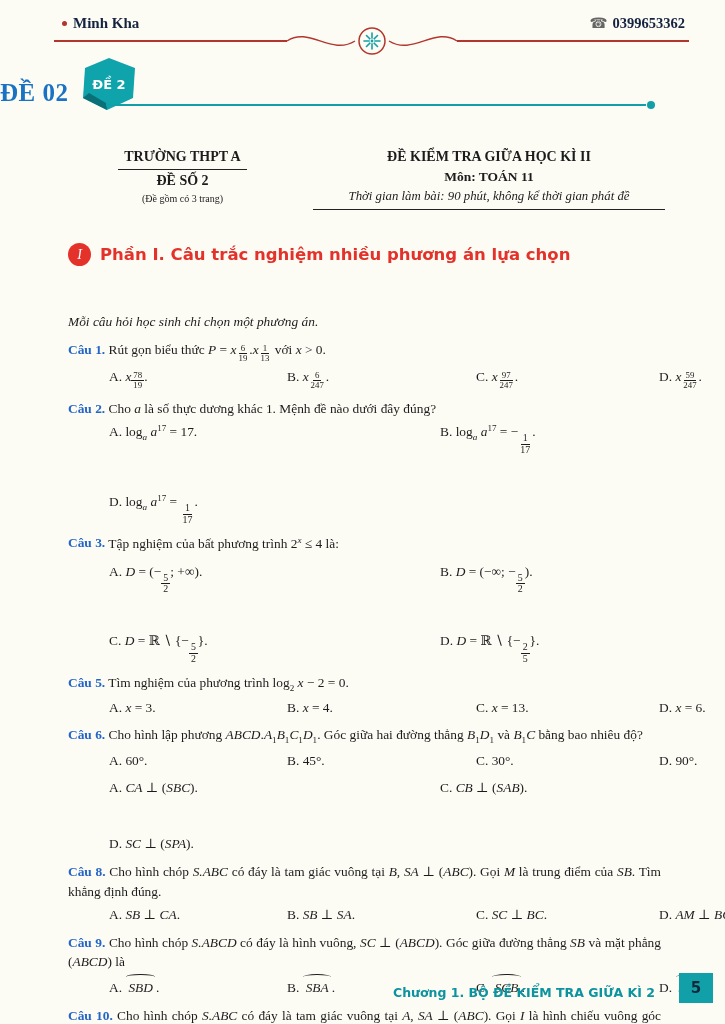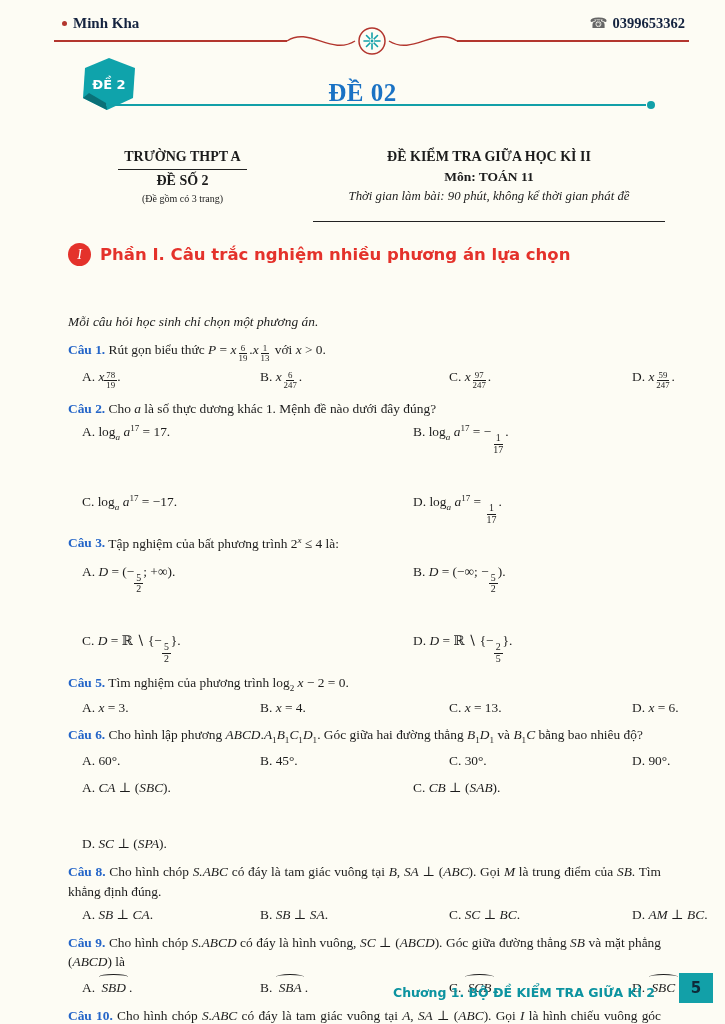--- a/index.html
+++ b/index.html
@@ -14,43 +14,43 @@
   }
   
   .brand{position:absolute;left:62px;top:15px;font-size:15px;font-weight:bold;color:#14233f;}
   .brand-dot{display:inline-block;width:5px;height:5px;background:var(--red);border-radius:50%;margin-right:6px;vertical-align:2px;}
   .phone{position:absolute;right:40px;top:15px;font-size:14.5px;font-weight:bold;color:#14233f;}
   .phone-icon{color:#666;margin-right:5px;font-weight:normal;font-family:"DejaVu Sans",sans-serif;}
   .head-rule{position:absolute;top:26px;left:54px;right:36px;height:30px;display:flex;align-items:center;}
   .head-rule .line{flex:1;height:2px;background:var(--red);}
   
   .badge{position:absolute;left:80px;top:57px;width:58px;height:54px;}
-  .exam-title{position:absolute;left:0;right:0;top:79px;text-align:center;font-size:25px;font-weight:bold;color:var(--title_blue);letter-spacing:.5px;}
+  .exam-title{position:absolute;left:0;right:0;top:79px;font-size:25px;font-weight:bold;color:var(--title_blue);letter-spacing:.5px;}
   .title-rule{position:absolute;left:106px;top:104px;width:540px;height:2.2px;background:var(--teal);}
   .rule-dot{position:absolute;right:-9px;top:-3px;width:8px;height:8px;border-radius:50%;background:var(--teal);}
   
   .exam-info{position:absolute;top:146px;left:70px;right:60px;display:flex;justify-content:flex-end;}
   .info-left{width:225px;text-align:center;line-height:1.55;}
   .info-right{flex:1;margin-left:18px;text-align:center;line-height:1.5;}
   .school{font-weight:bold;font-size:14px;border-bottom:1.3px solid #222;display:inline-block;padding:0 6px 1px;}
   .exam-no{font-weight:bold;font-size:14px;}
   .pages-note{font-size:10px;}
   .exam-heading{font-weight:bold;font-size:14px;}
   .subject{font-weight:bold;font-size:13.5px;}
-  .duration{font-style:italic;font-size:12.8px;border-bottom:1.2px solid #222;padding-bottom:15px;}
+  .duration{font-style:italic;font-size:12.8px;border-bottom:1.2px solid #222;padding-bottom:3px;}
   
   .content{position:absolute;top:243px;left:68px;right:64px;}
   .section-head{display:flex;align-items:center;gap:9px;margin-bottom:13px;}
   .sec-num{width:23px;height:23px;border-radius:50%;background:var(--heading_red);color:#fff;display:flex;align-items:center;justify-content:center;font-style:italic;font-size:14px;flex:0 0 23px;font-family:"Liberation Serif",serif;}
   .sec-title{color:var(--heading_red);font-family:"DejaVu Sans","Liberation Sans",sans-serif;font-weight:bold;font-size:16.5px;}
   .instruction{font-style:italic;font-size:13.4px;margin-bottom:10px;margin-top:48px;}
   .question{margin-bottom:8px;font-size:13.4px;line-height:1.48;}
   .q-body{text-align:justify;}
   .q-label{color:var(--label_blue);font-weight:bold;}
-  .q-options{margin:3px 0 0 14px;display:grid;column-gap:8px;row-gap:3px;gap:36px;}
+  .q-options{margin:3px 0 0 41px;display:grid;column-gap:8px;row-gap:3px;gap:36px;}
   .cols4{grid-template-columns:142px 153px 147px 1fr;}
   .cols2{grid-template-columns:295px 1fr;}
   .opt{white-space:nowrap;}
   sub{font-size:.68em;}
   sup{font-size:.68em;}
   sup.sf{vertical-align:.55em;font-size:.66em;line-height:0;}
   .frac{display:inline-flex;flex-direction:column;align-items:center;line-height:1.08;font-size:.74em;vertical-align:-.5em;font-style:normal;}
   .sf .frac{font-size:1em;vertical-align:-.2em;}
   .frac>span{padding:0 2px;display:block;border:0;}
   .frac>span:first-child{border-bottom:1px solid currentColor;}
@@ -142,21 +142,20 @@
         </div>
   </div>
       <div class="question">
     <p class="q-body"><b class="q-label">Câu 2.</b> <span class="q-text">Cho <i>a</i> là số thực dương khác 1. Mệnh đề nào dưới đây đúng?</span></p>
     <div class="q-options cols2">
           <span class="opt"><span class="opt-key">A.</span><span class="opt-text">&nbsp;log<sub><i>a</i></sub> <i>a</i><sup>17</sup> = 17.</span></span>
           <span class="opt"><span class="opt-key">B.</span><span class="opt-text">&nbsp;log<sub><i>a</i></sub> <i>a</i><sup>17</sup> = −<span class="frac">
                 <span>1</span>
                 <span>17</span>
               </span>.</span></span>
-          <span class="opt"><span class="opt-key">C.</span><span class="opt-text">&nbsp;log<sub><i>a</i></sub> <i>a</i><sup>17</sup> = −17.</span></span>
           <span class="opt"><span class="opt-key">D.</span><span class="opt-text">&nbsp;log<sub><i>a</i></sub> <i>a</i><sup>17</sup> = <span class="frac">
                 <span>1</span>
                 <span>17</span>
               </span>.</span></span>
         </div>
   </div>
       <div class="question">
     <p class="q-body"><b class="q-label">Câu 3.</b> <span class="q-text">Tập nghiệm của bất phương trình 2<sup><i>x</i></sup> ≤ 4 là:</span></p>
   </div>
       <div class="question">

